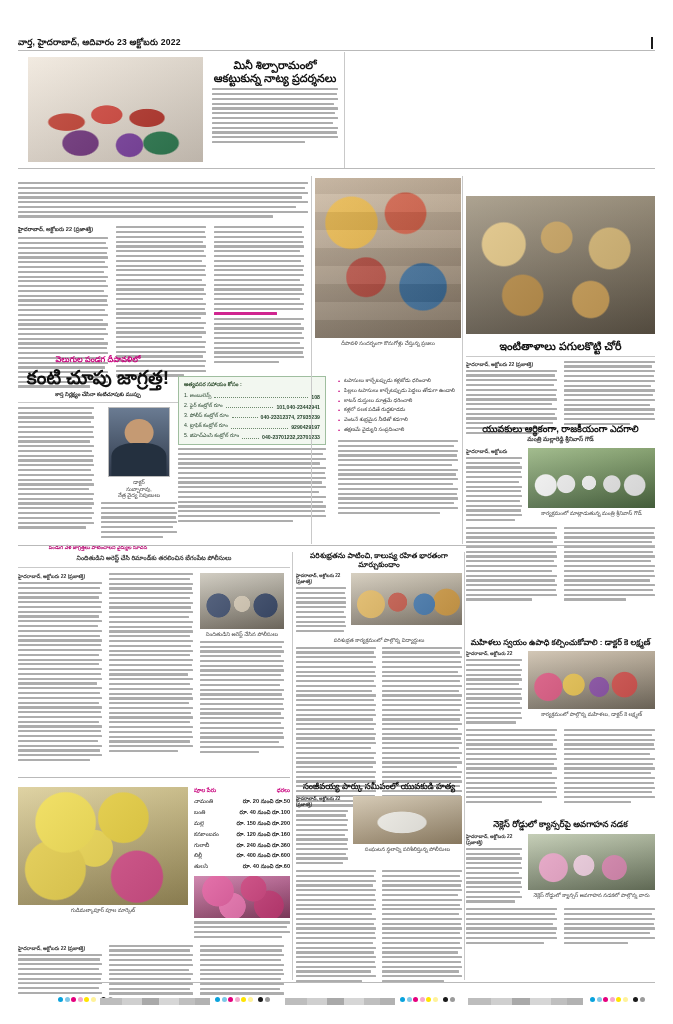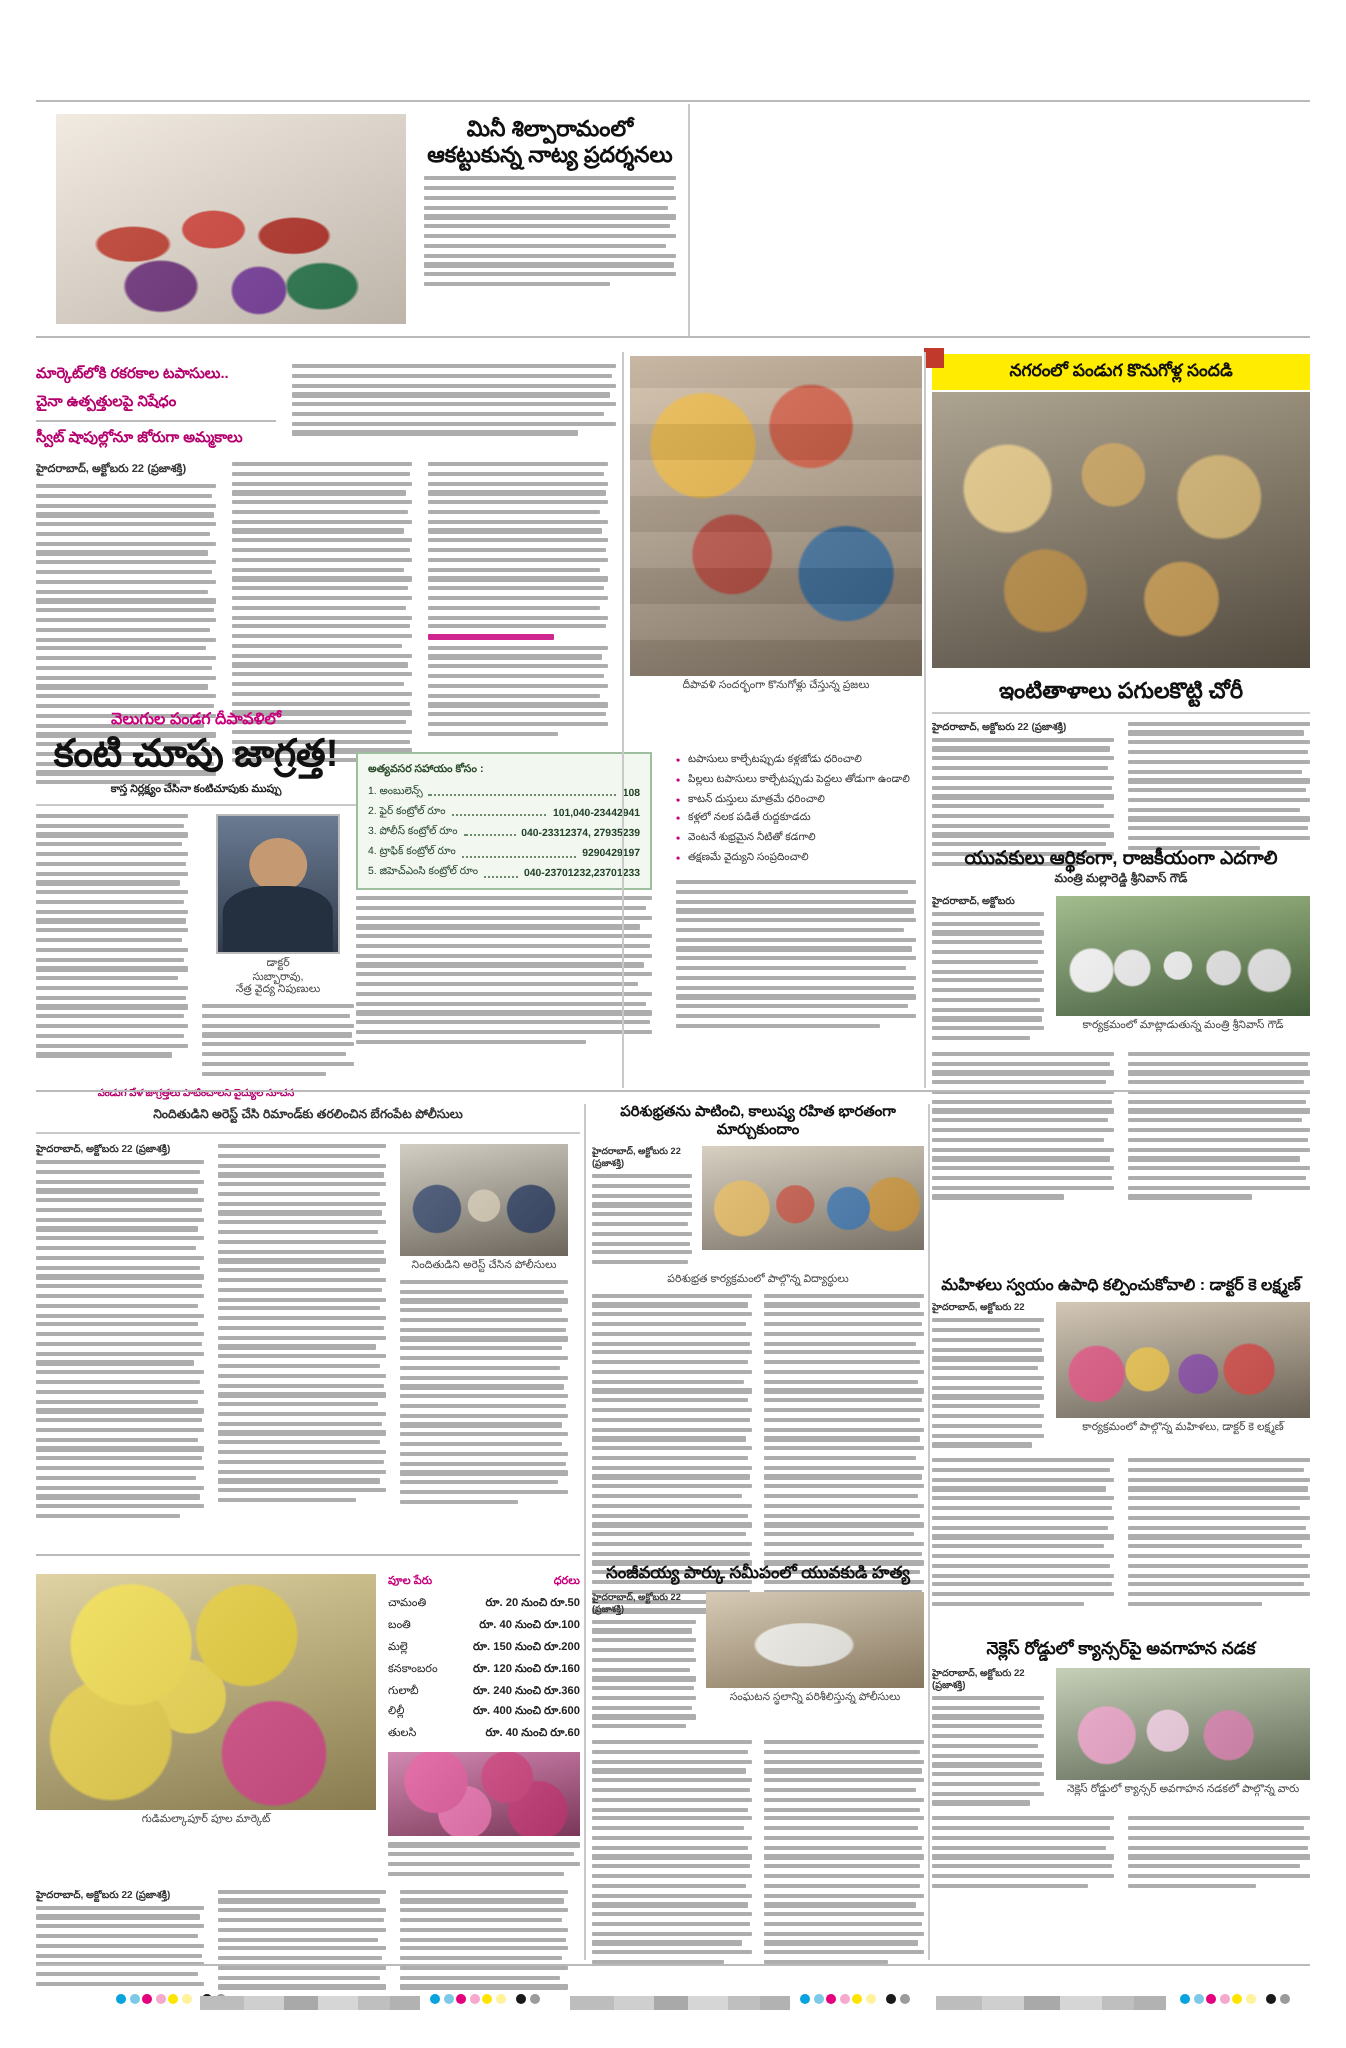--- a/index.html
+++ b/index.html
@@ -118,20 +118,26 @@
   .reg-dots { display:flex; align-items:center; gap:1.5px; position:absolute; }
   .reg-dots i { display:block; width:5px; height:5px; border-radius:50%; }
   .grayband { position:absolute; height:7px; display:flex; }
   .grayband i { display:block; height:100%; }
 </style>
 </head>
 <body>
 
 <div class="page">
 
+  <div class="dateline-bar">
+    <div class="dateline">వార్త, హైదరాబాద్, ఆదివారం 23 అక్టోబరు 2022</div>
+    <div style="display:flex;align-items:center;">
+      <div class="edition-mark"></div>
+    </div>
+  </div>
   <div class="rule" style="top:50px;"></div>
 
   <div class="photo" style="position:absolute;left:28px;top:57px;width:175px;height:105px;
        background:
         radial-gradient(ellipse at 22% 62%, #c0392b 0 9%, transparent 10%),
         radial-gradient(ellipse at 45% 55%, #d4443a 0 11%, transparent 12%),
         radial-gradient(ellipse at 68% 58%, #b8342a 0 10%, transparent 11%),
         radial-gradient(ellipse at 30% 82%, #6d2f7a 0 10%, transparent 11%),
         radial-gradient(ellipse at 58% 84%, #7b3fa0 0 9%, transparent 10%),
         radial-gradient(ellipse at 76% 82%, #2e7d52 0 9%, transparent 10%),
@@ -154,26 +160,20 @@
       <div class="fline" style="width:100%"></div>
         <div class="fline" style="width:74%"></div>
     </div>
   </div>
 
 
   <div class="rule" style="top:168px;"></div>
 
   <div style="position:absolute;left:18px;top:176px;width:290px;">
     <div style="display:flex;gap:8px;margin-top:6px;">
-      <div style="width:120px;">
-        <div class="subhl" style="color:#b5006e;">మార్కెట్‌లోకి రకరకాల టపాసులు..</div>
-        <div class="subhl" style="color:#b5006e;margin-top:3px;">చైనా ఉత్పత్తులపై నిషేధం</div>
-        <div style="height:1px;background:#bbb;margin:3px 0;"></div>
-        <div class="subhl" style="color:#b5006e;">స్వీట్ షాపుల్లోనూ జోరుగా అమ్మకాలు</div>
-      </div>
       <div style="flex:1;" class="col-body">
         <div class="fline" style="width:100%"></div>
           <div class="fline" style="width:99%"></div>
         <div class="fline" style="width:100%"></div>
           <div class="fline" style="width:98%"></div>
         <div class="fline" style="width:100%"></div>
           <div class="fline" style="width:96%"></div>
         <div class="fline" style="width:100%"></div>
           <div class="fline" style="width:88%"></div>
       </div>
@@ -286,21 +286,20 @@
   <div class="photo" style="position:absolute;left:315px;top:178px;width:146px;height:160px;
        background:
         repeating-linear-gradient(0deg, rgba(0,0,0,.08) 0 18px, rgba(255,255,255,.06) 18px 36px),
         radial-gradient(circle at 25% 28%, #e8b13a 0 16%, transparent 17%),
         radial-gradient(circle at 62% 22%, #d2553a 0 13%, transparent 14%),
         radial-gradient(circle at 35% 62%, #b8473a 0 14%, transparent 15%),
         radial-gradient(circle at 74% 68%, #3b6e9c 0 15%, transparent 16%),
         linear-gradient(#cbb59b,#8e7f6d);"></div>
   <div class="caption" style="position:absolute;left:315px;top:340px;width:146px;">దీపావళి సందర్భంగా కొనుగోళ్లు చేస్తున్న ప్రజలు</div>
 
-  <div class="yellow-hl" style="position:absolute;left:466px;top:177px;width:189px;">నగరంలో పండుగ కొనుగోళ్ల సందడి</div>
   <div class="photo" style="position:absolute;left:466px;top:196px;width:189px;height:138px;
        background:
         radial-gradient(circle at 20% 35%, #e0c27e 0 12%, transparent 13%),
         radial-gradient(circle at 48% 30%, #c9a25c 0 11%, transparent 12%),
         radial-gradient(circle at 76% 38%, #d8b874 0 12%, transparent 13%),
         radial-gradient(circle at 30% 72%, #b5873f 0 12%, transparent 13%),
         radial-gradient(circle at 66% 75%, #cc9f55 0 11%, transparent 12%),
         linear-gradient(#9b8f79,#5f5648);"></div>
 
   <div style="position:absolute;left:466px;top:340px;width:189px;">

